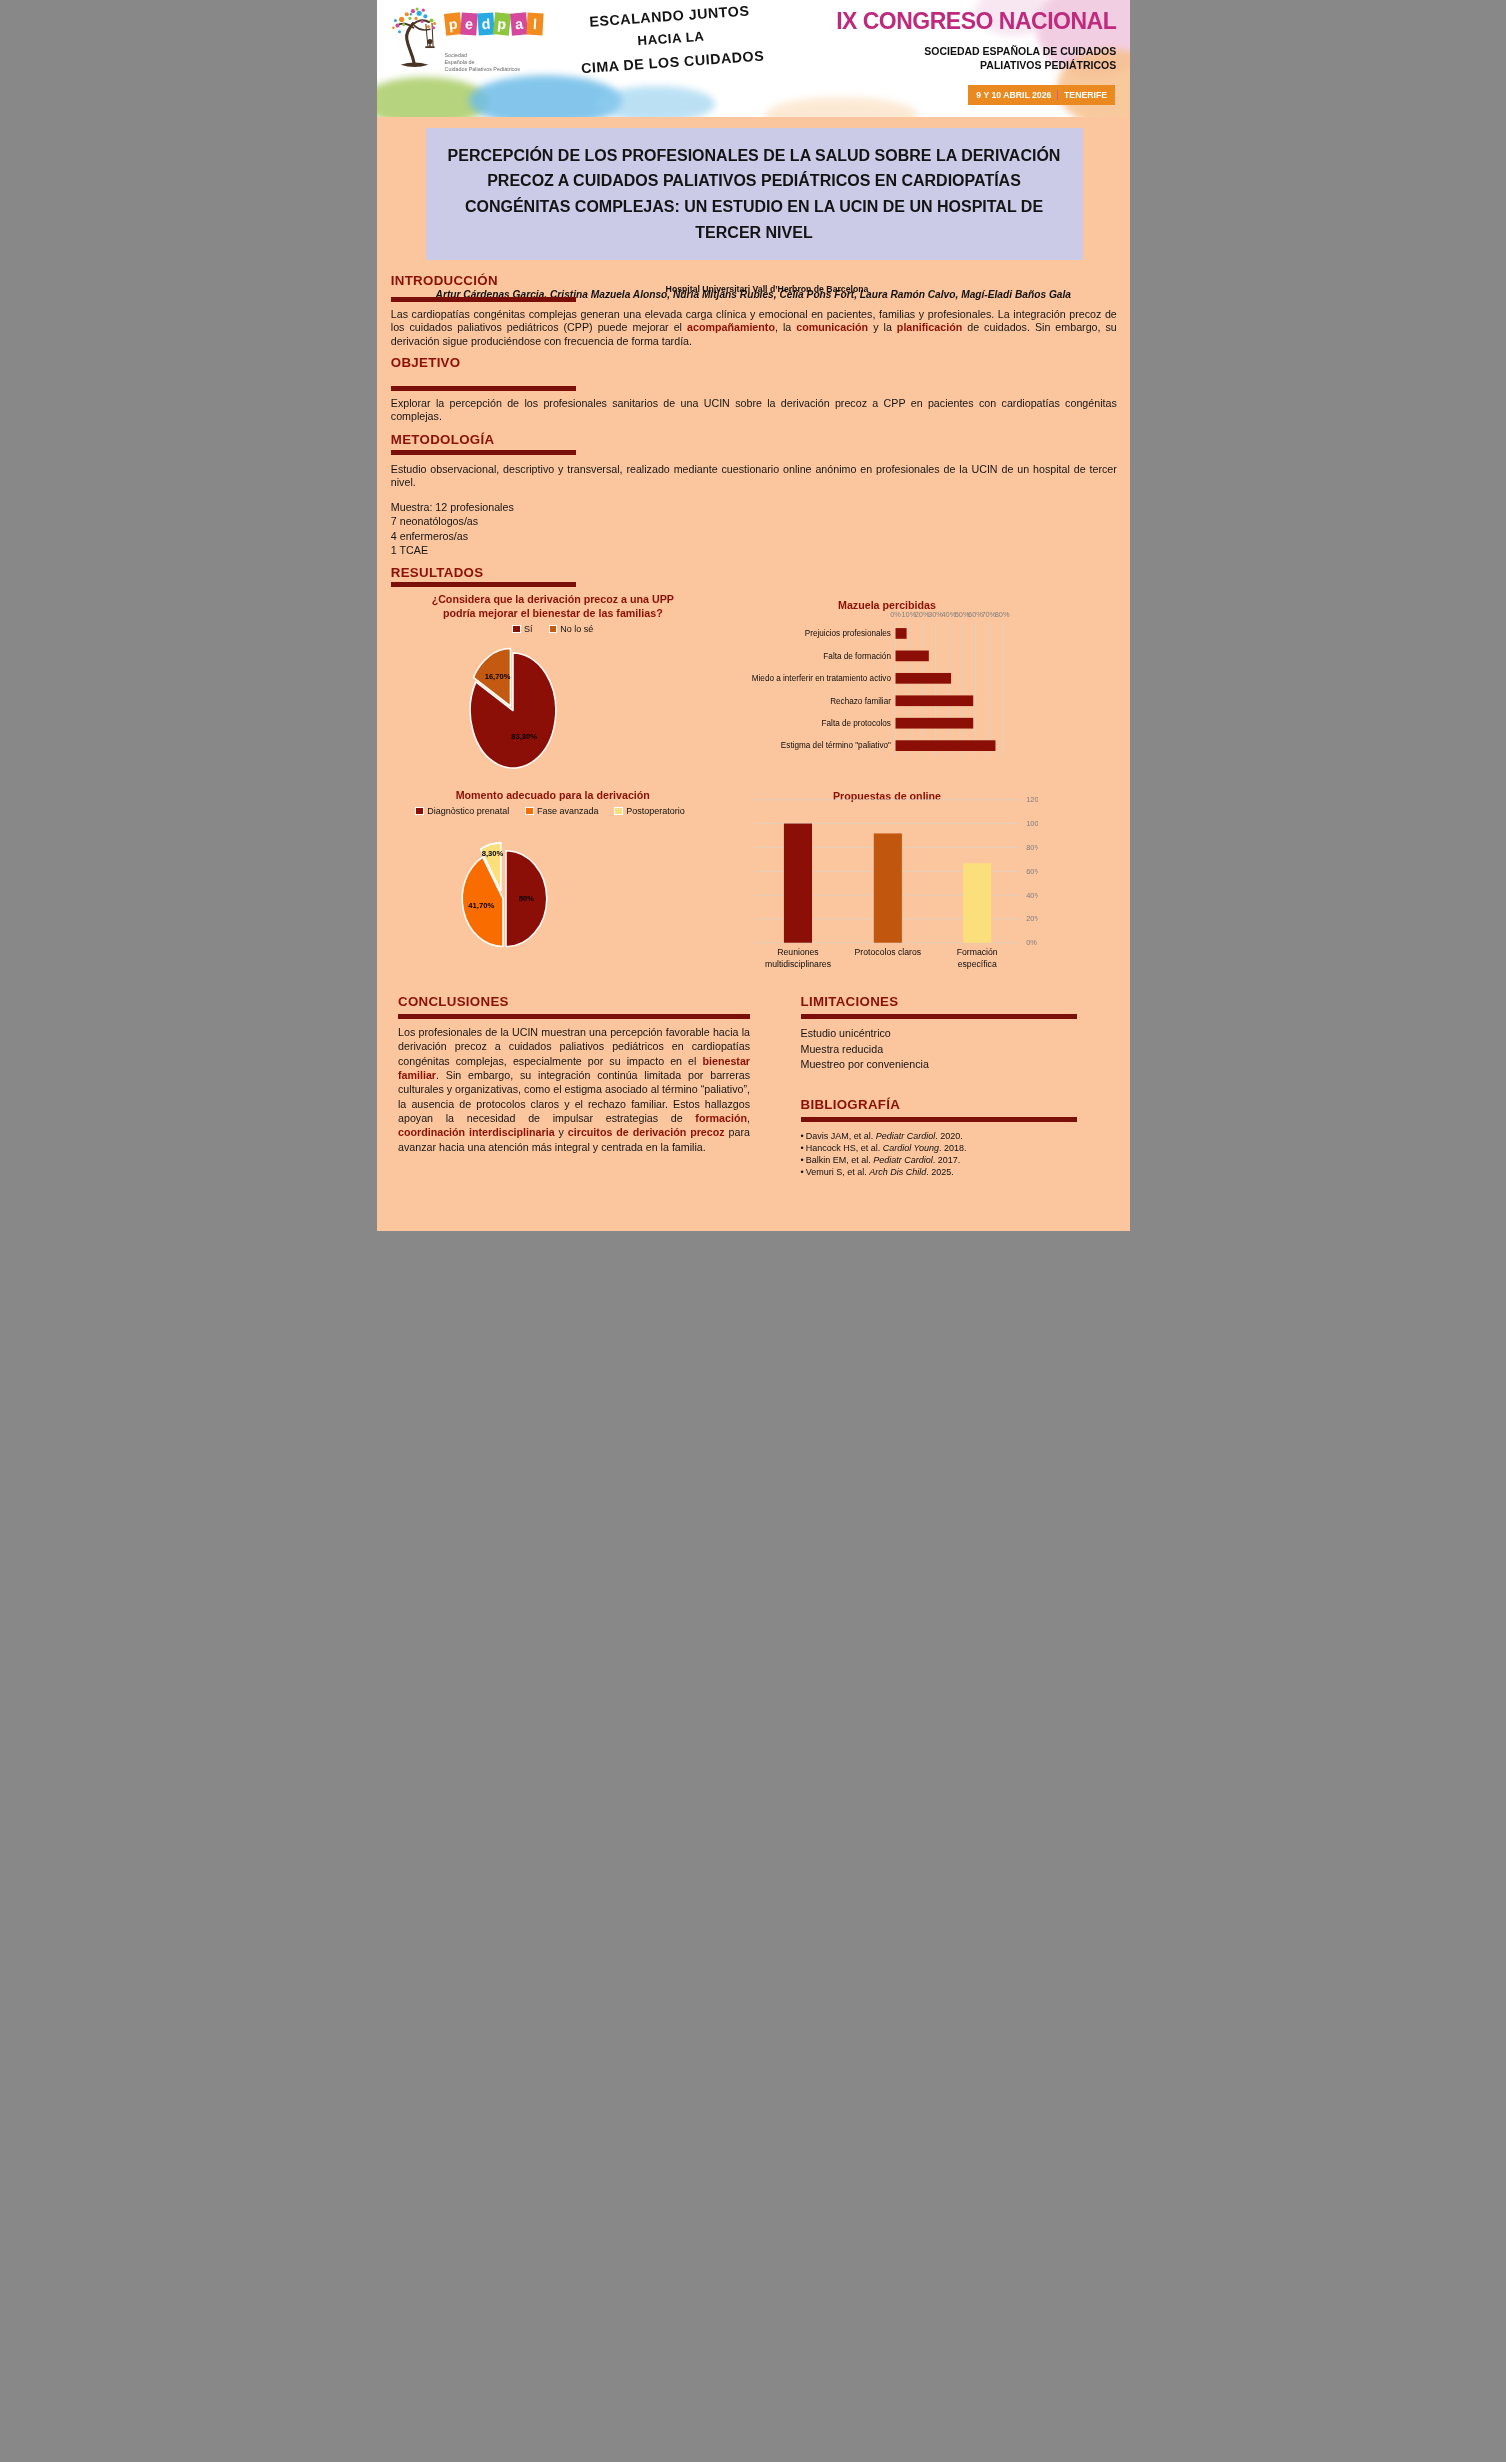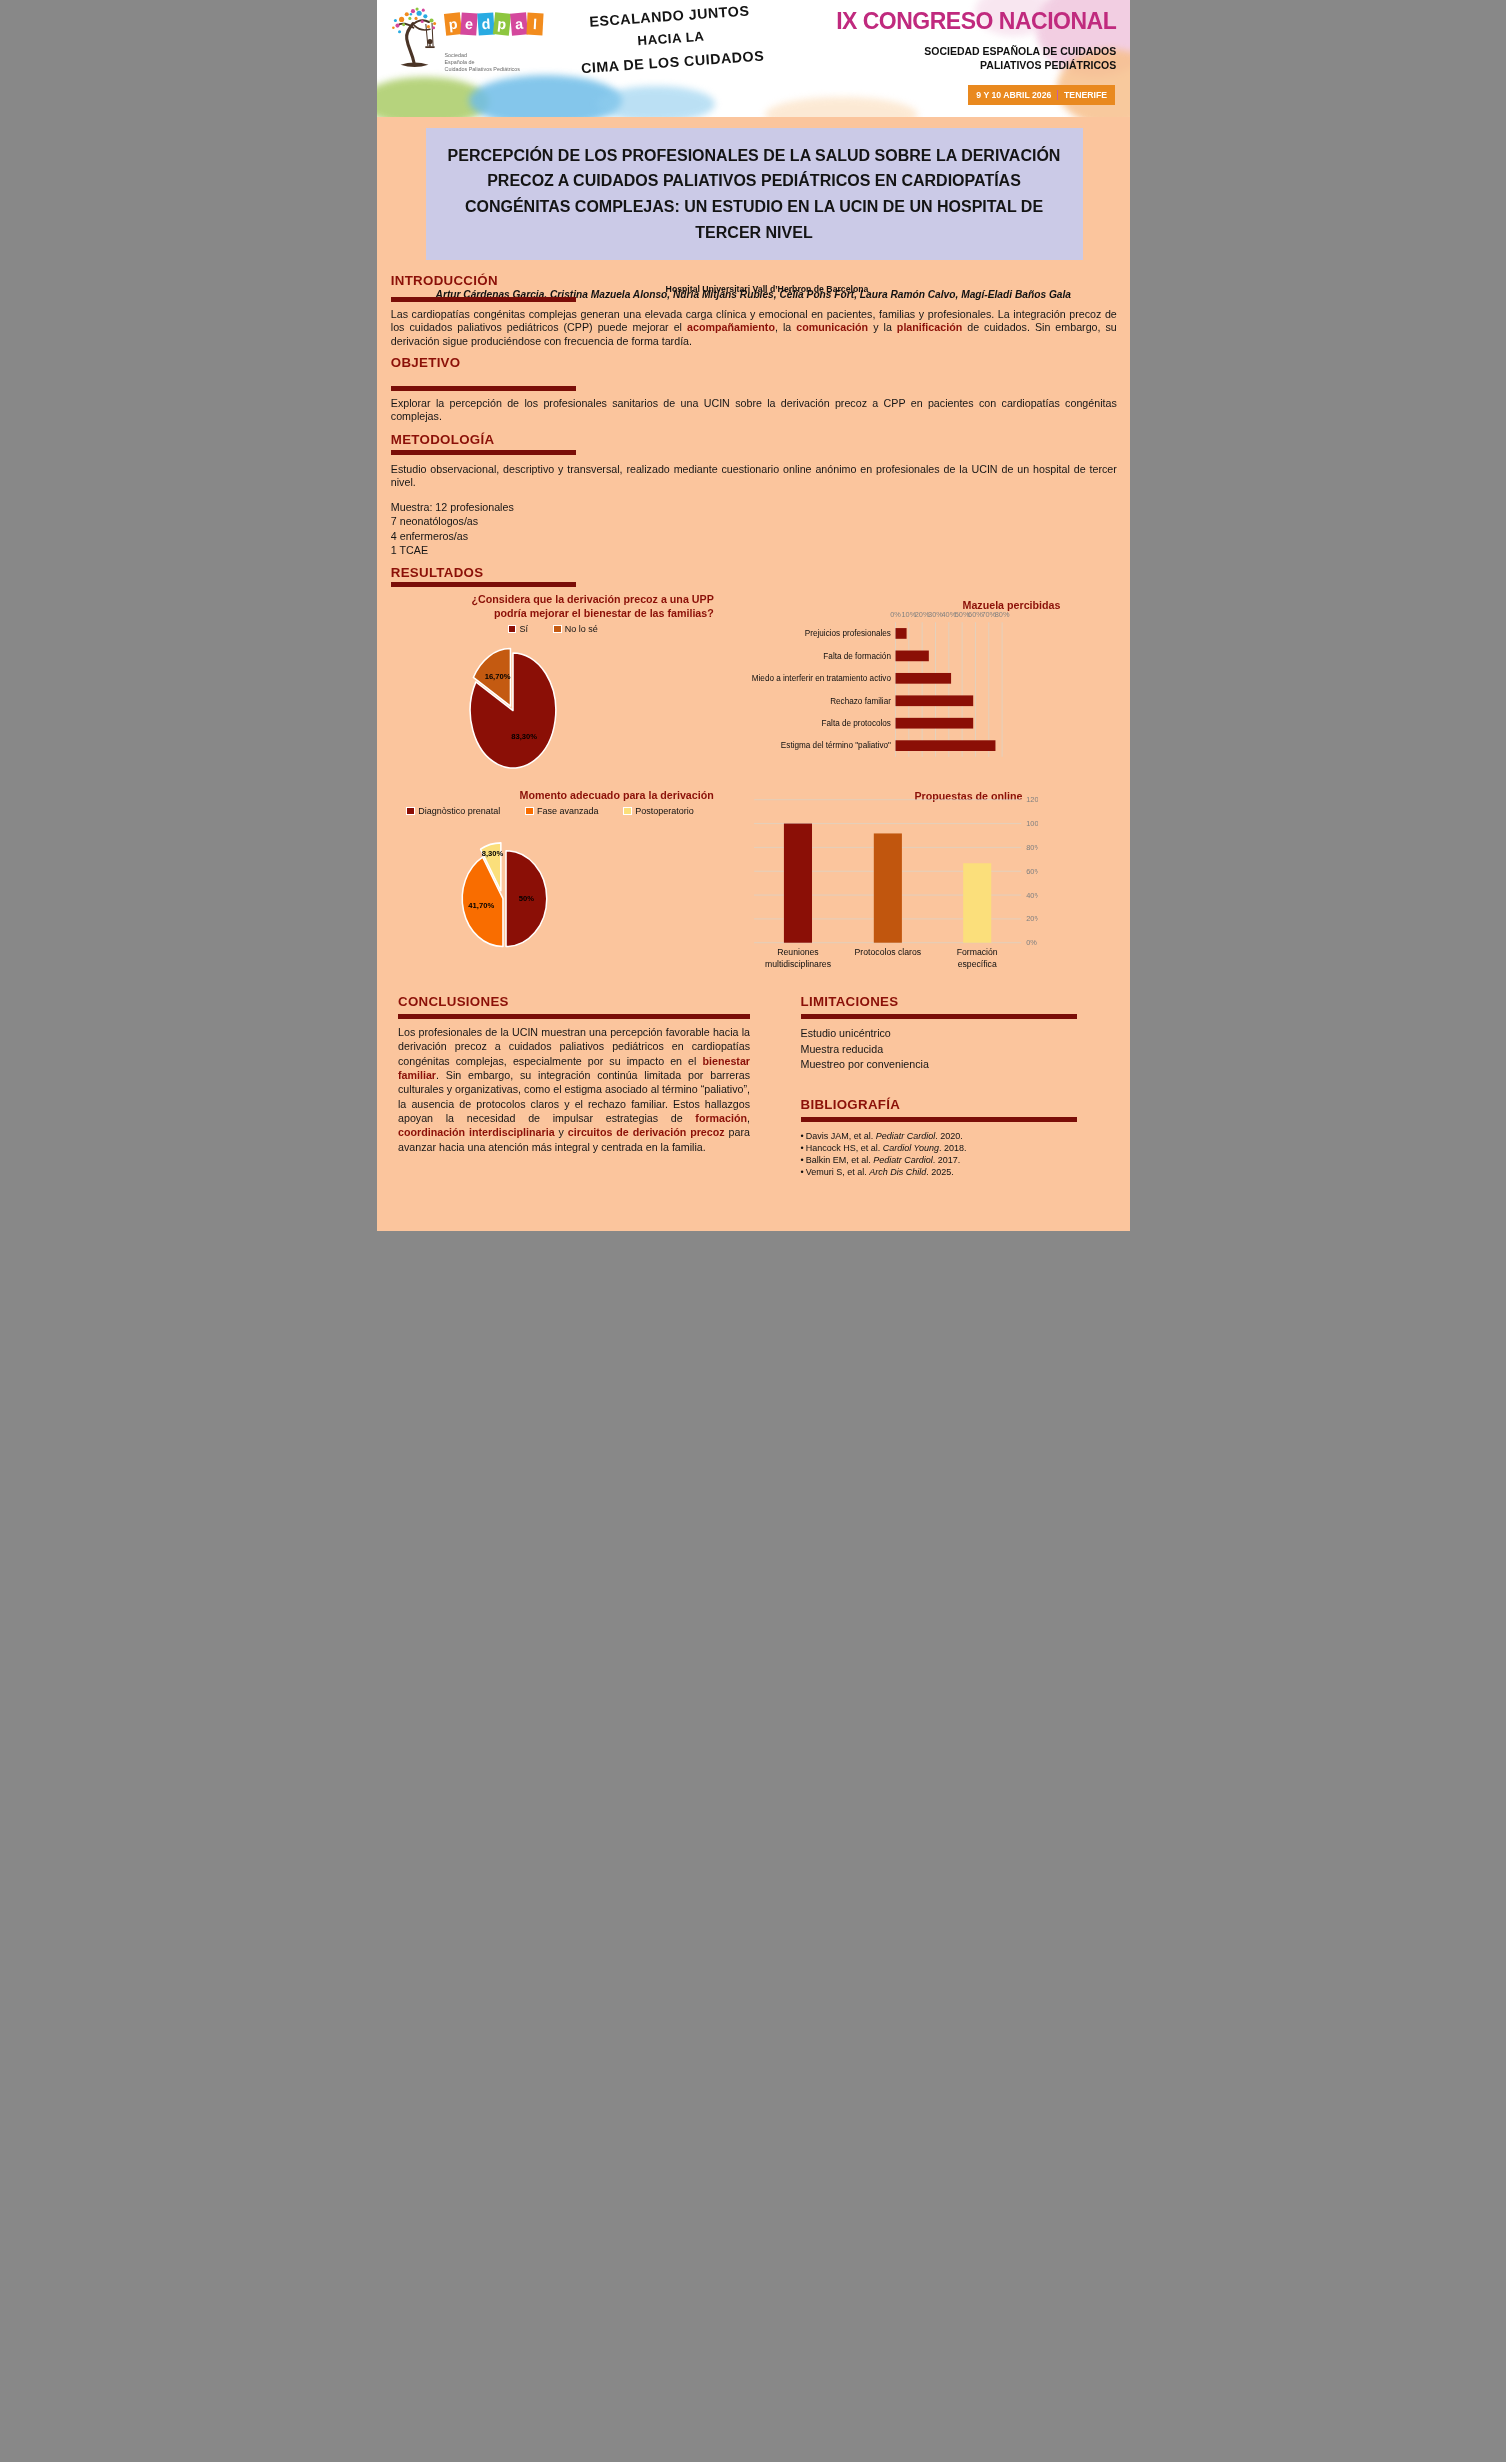--- a/index.html
+++ b/index.html
@@ -46,22 +46,22 @@
                font-size:8.7px;font-weight:bold;color:#111;}
 
   
   .sec-h{position:absolute;font-size:13.3px;font-weight:bold;letter-spacing:0.3px;color:#8B1008;}
   .rule{position:absolute;height:4.6px;background:#7A0E08;}
   .body-text{position:absolute;font-size:10.7px;line-height:1.24;color:#161616;text-align:justify;}
   .hl{color:#8B1008;font-weight:bold;}
   .pre{white-space:pre-line;}
 
   
-  .chart-title{position:absolute;font-weight:bold;color:#8B1008;font-size:10.7px;text-align:right;line-height:1.3;}
-  .legend{position:absolute;display:flex;justify-content:center;align-items:center;gap:25px;
+  .chart-title{position:absolute;font-weight:bold;color:#8B1008;font-size:10.7px;text-align:center;line-height:1.3;}
+  .legend{position:absolute;display:flex;justify-content:center;align-items:center;gap:16px;
           font-size:9px;color:#111;}
   .legend-item{display:flex;align-items:center;}
   .legend .sq{width:6.6px;height:6.6px;border:1px solid #fff;display:inline-block;margin-right:3.1px;flex:none;}
   .pie-label{font-family:"Liberation Sans",sans-serif;font-size:15px;font-weight:bold;fill:#000;}
   .axis-label{font-family:"Liberation Sans",sans-serif;font-size:14.5px;fill:#808080;}
   .hcat-label{font-family:"Liberation Sans",sans-serif;font-size:16px;fill:#0F0F0F;}
   .vcat-label{font-family:"Liberation Sans",sans-serif;font-size:17px;fill:#0F0F0F;}
 
   .bib-item{display:flex;font-size:9px;line-height:1.32;color:#111;}
   .bib-item .dot{margin-right:2px;}

